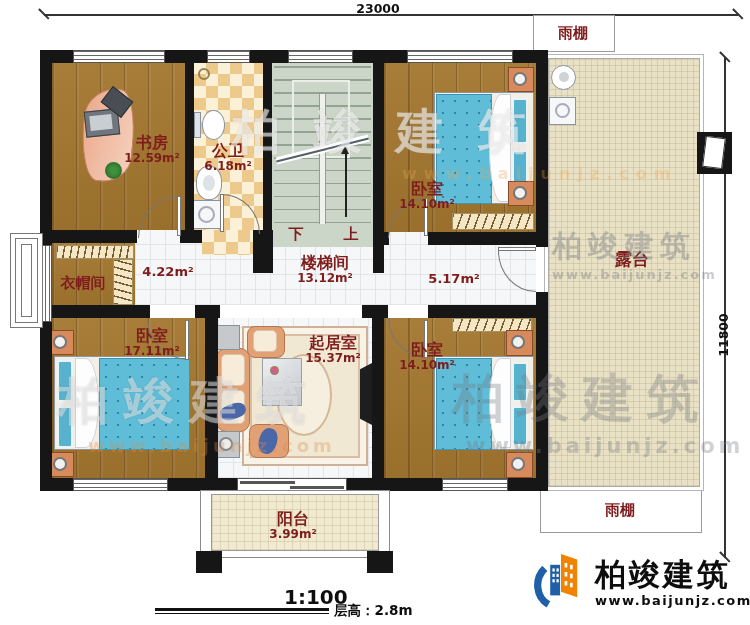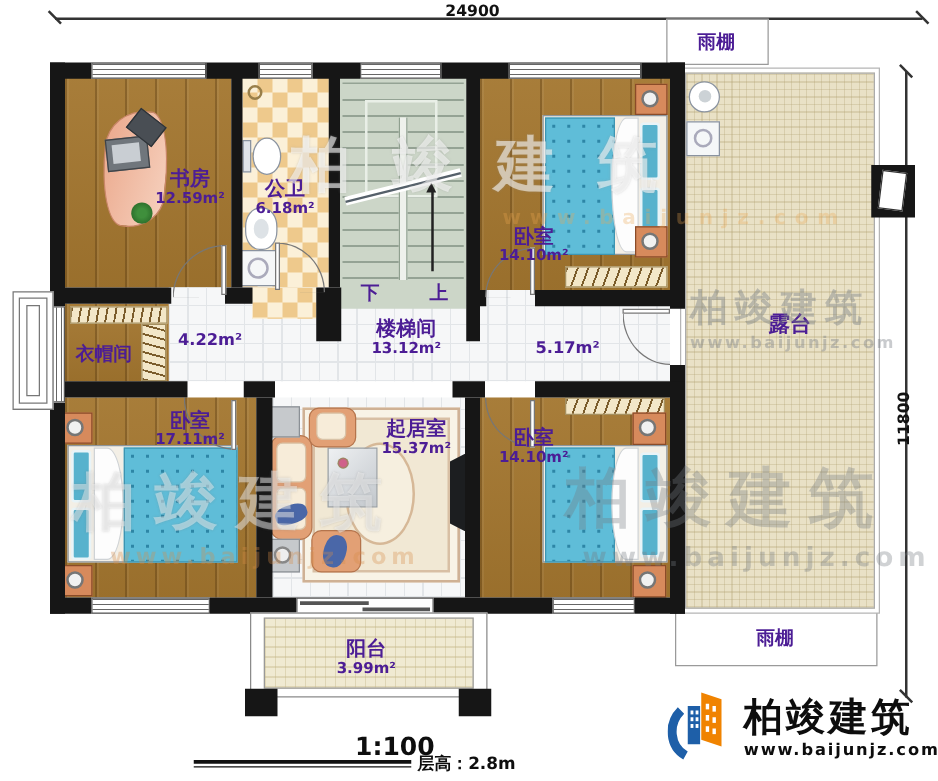--- a/index.html
+++ b/index.html
@@ -20,21 +20,21 @@
         background-image:repeating-conic-gradient(#eec98c 0% 25%,#fbf0d8 0% 50%);background-size:24px 24px}
   .green{position:absolute;background-color:#ccd6c8}
   .terr{position:absolute;background-color:#e9e1c6;border:1px solid #ababab;box-sizing:border-box;
         background-image:repeating-linear-gradient(0deg,rgba(176,160,112,.3) 0 1px,transparent 1px 6px),
         repeating-linear-gradient(90deg,rgba(176,160,112,.3) 0 1px,transparent 1px 6px);
         box-shadow:0 0 0 3px #fff,0 0 0 4px #b5b5b5}
   .balcf{position:absolute;background-color:#f0ead2;border:1px solid #999;box-sizing:border-box;
         background-image:repeating-linear-gradient(0deg,rgba(190,175,125,.35) 0 1px,transparent 1px 8px),
         repeating-linear-gradient(90deg,rgba(190,175,125,.35) 0 1px,transparent 1px 8px)}
   .rail{position:absolute;background:#fff;border:1.5px solid #8a8a8a;box-sizing:border-box}
-  .rm{position:absolute;transform:translate(-50%,-50%);text-align:center;white-space:nowrap;line-height:1.12;color:#4c1d95;z-index:40}
+  .rm{position:absolute;transform:translate(-50%,-50%);text-align:center;white-space:nowrap;line-height:1.12;color:#7f1d1d;z-index:40}
   .rn{font-size:16px;font-weight:bold}
   .rn.sm{font-size:15px}
   .ra{font-size:12px;font-weight:bold}
   .arc{position:absolute;box-sizing:border-box;z-index:35}
   .leaf{position:absolute;background:#fff;border:1px solid #777;box-sizing:border-box;z-index:36}
   .nstand{position:absolute;background:#d78a5c;border:1px solid #8a4b28;box-sizing:border-box}
   .lamp{position:absolute;left:4px;top:4px;width:14px;height:14px;border:2px solid #767676;border-radius:50%;background:#f1f1f1;box-sizing:border-box}
   .bedframe{position:absolute;background:#f3efe6;border:1.5px solid #8d959c;box-sizing:border-box}
   .matt{position:absolute;background-color:#5fbdd8;border:1px solid #3d95b2;
         background-image:radial-gradient(#2d86a6 1.2px,transparent 1.4px);background-size:12px 12px}
@@ -52,21 +52,21 @@
   .footer-txt{position:absolute;font-weight:bold;color:#0e0e0e}
 </style>
 </head>
 <body>
 
 <div class="plan">
 
   <div class="dim" style="left:44px;top:14px;width:694px;height:1.5px"></div>
   <div class="tick" style="left:37px;top:13px"></div>
   <div class="tick" style="left:731px;top:13px"></div>
-  <div class="dtxt" style="left:378px;top:8px">24900</div>
+  <div class="dtxt" style="left:378px;top:8px">23000</div>
 
   <div class="dim" style="left:724px;top:57px;width:1.5px;height:501px"></div>
   <div class="tick" style="left:718px;top:56px"></div>
   <div class="tick" style="left:718px;top:556px"></div>
   <div class="dtxt" style="left:723px;top:335px;transform:translate(-50%,-50%) rotate(-90deg)">11800</div>
 
   <div class="a" style="left:533px;top:15px;width:80px;height:35px;border:1px solid #9a9a9a;background:#fff"></div>
   <div class="rm" style="left:573px;top:33px"><span class="rn sm">雨棚</span></div>
   <div class="a" style="left:540px;top:489px;width:160px;height:42px;border:1px solid #9a9a9a;background:#fff"></div>
   <div class="rm" style="left:620px;top:510px"><span class="rn sm">雨棚</span></div>

